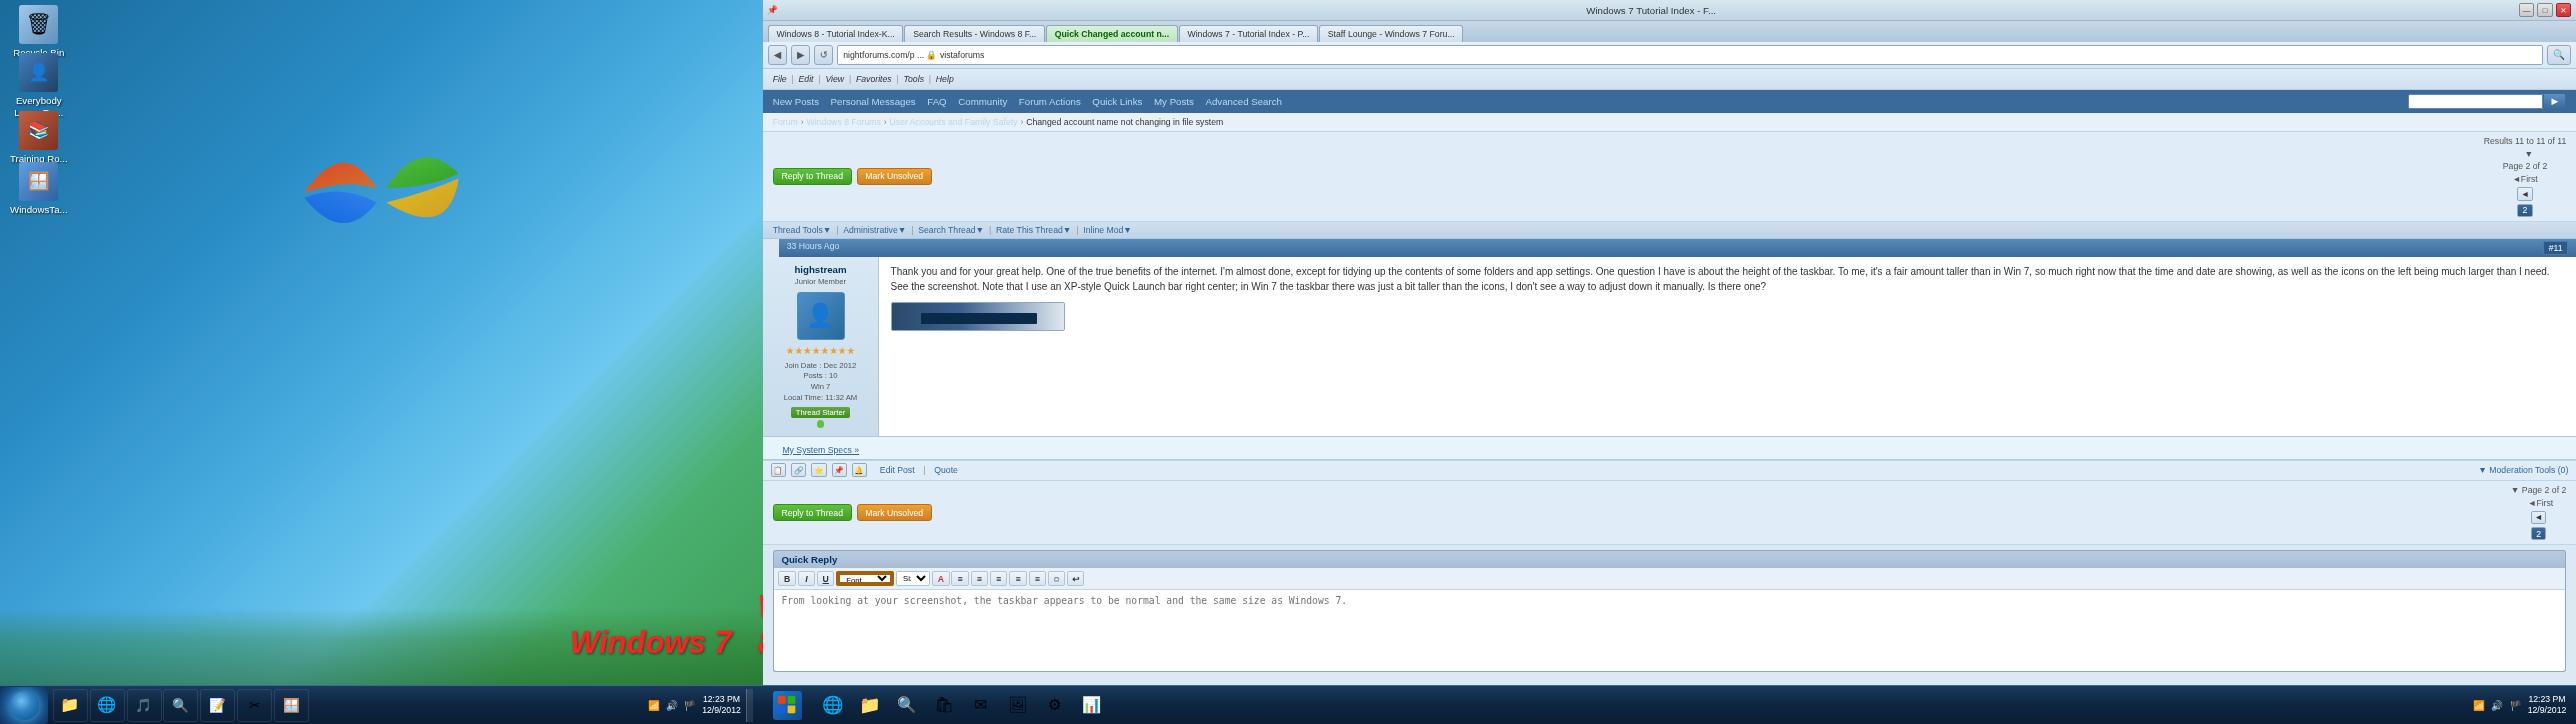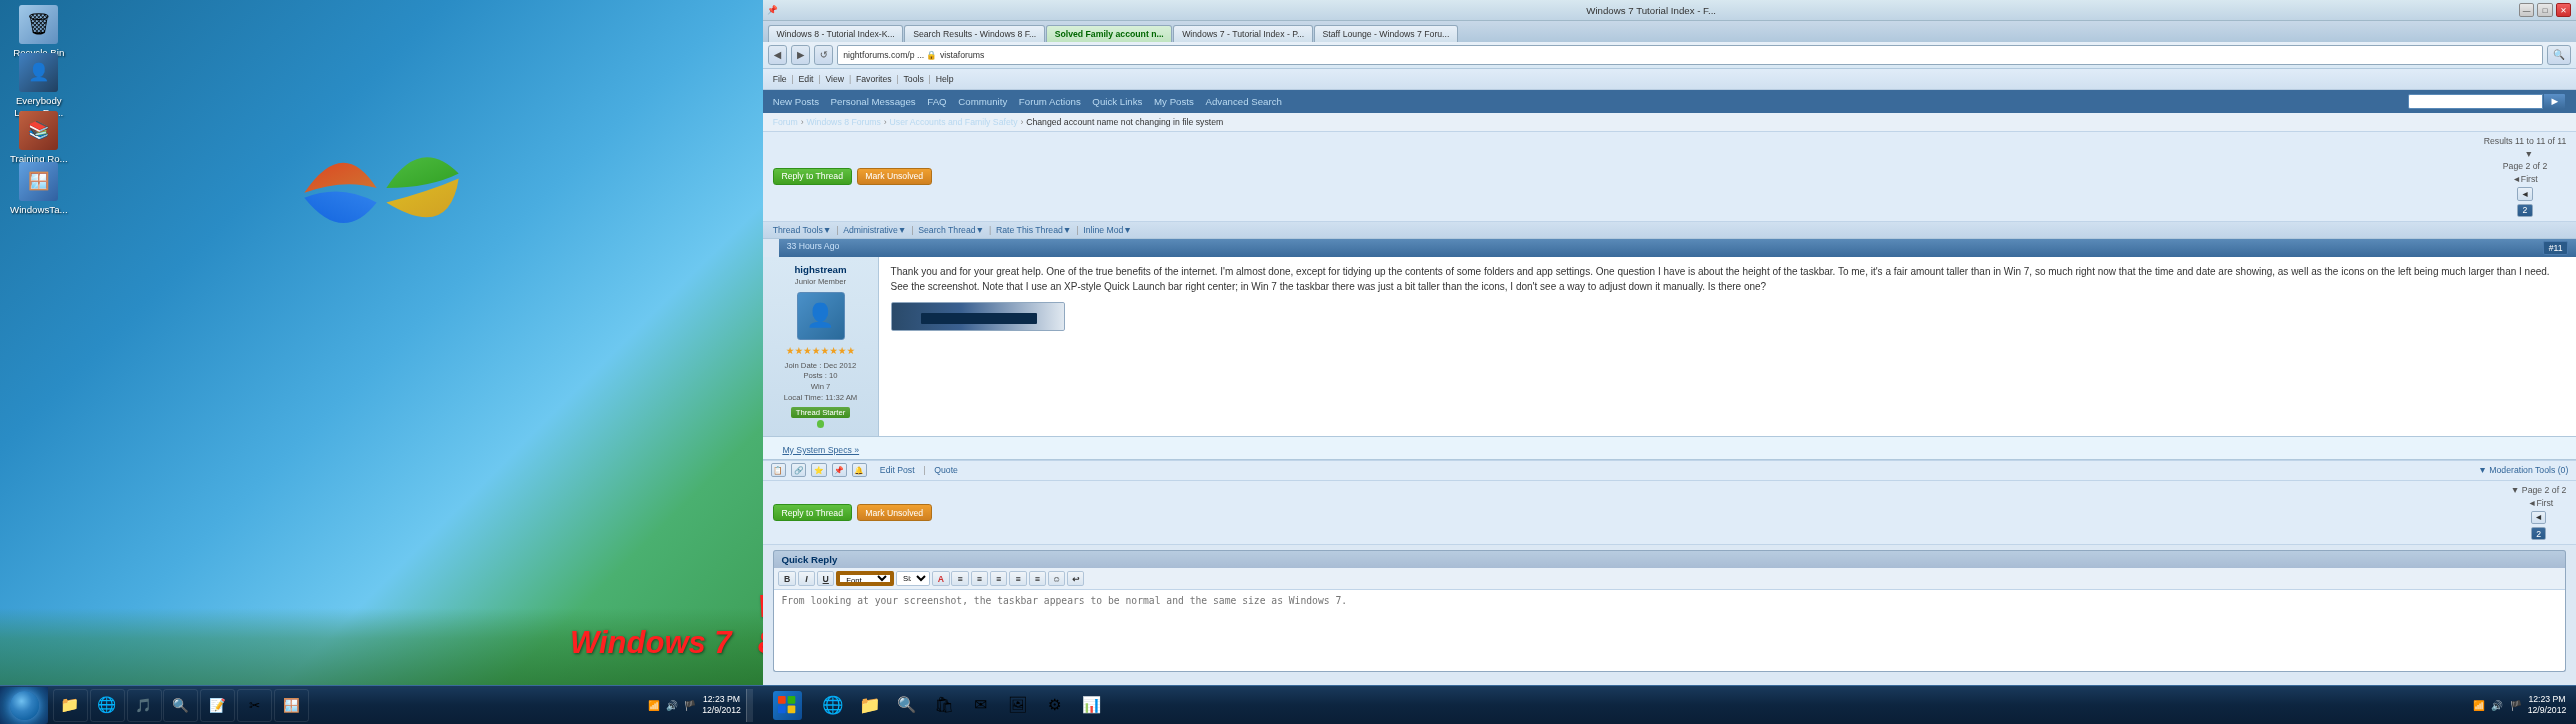--- a/index.html
+++ b/index.html
@@ -261,20 +261,21 @@
       align-items: center;
       padding: 0 9.7px;
       gap: 4.8px;
       border-bottom: 1px solid #b8cce0;
       font-size: 8.7px;
       color: #333;
     }
     .forum-toolbar-item {
       cursor: pointer;
       color: #333;
+      font-style: italic;
     }
     .toolbar-sep { color: #999; }
 
     
     .forum-content {
       flex: 1;
       background: #dce8f4;
       overflow: hidden;
       display: flex;
       flex-direction: column;
@@ -860,21 +861,21 @@
     </div>
 
     <div class="browser-tabs">
       <div class="browser-tab">
         <span>Windows 8 - Tutorial Index-K...</span>
       </div>
       <div class="browser-tab">
         <span>Search Results - Windows 8 F...</span>
       </div>
       <div class="browser-tab active solved">
-        <span>Solved Family account n...</span>
+        <span>Quick Changed account n...</span>
       </div>
       <div class="browser-tab">
         <span>Windows 7 - Tutorial Index - P...</span>
       </div>
       <div class="browser-tab">
         <span>Staff Lounge - Windows 7 Foru...</span>
       </div>
     </div>
 
     <div class="browser-navbar">

